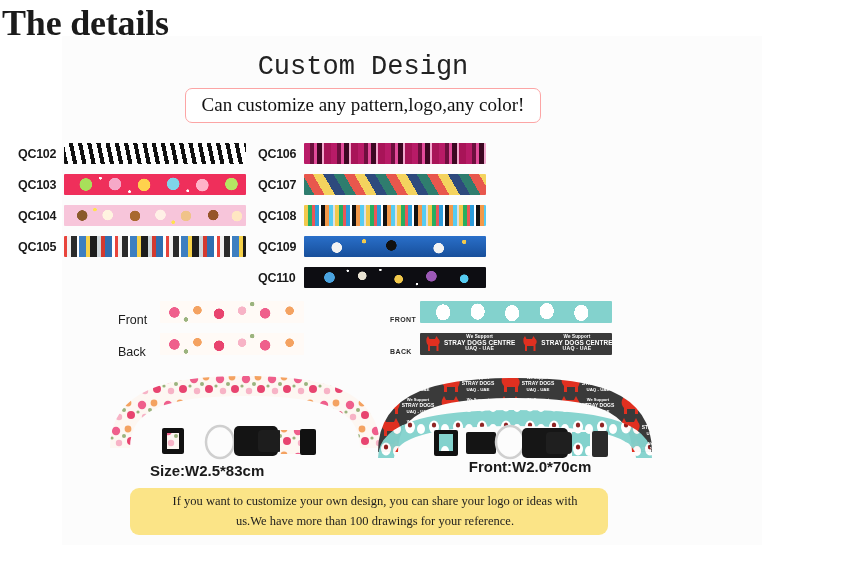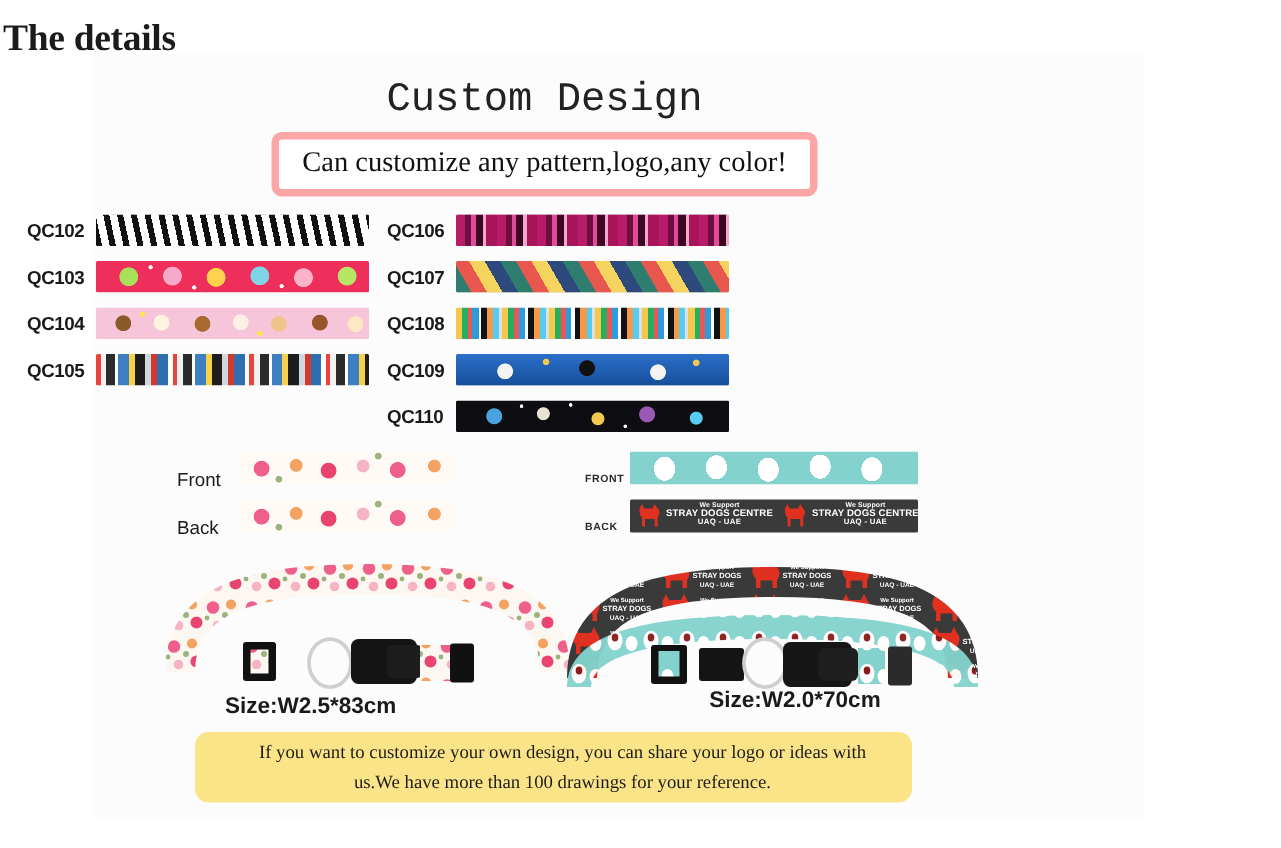--- a/index.html
+++ b/index.html
@@ -10,39 +10,39 @@
   }
   .page{position:absolute;inset:0;}
 
   
   .content-panel{
     position:absolute;left:62px;top:36px;width:700px;height:509px;
     background:#fcfcfc;
   }
 
   .page-title{
-    position:absolute;left:2px;top:12px;
+    position:absolute;left:2px;top:2px;
     font-family:"Liberation Serif", serif;
-    font-weight:bold;font-size:25px;letter-spacing:-0.2px;
+    font-weight:bold;font-size:36px;letter-spacing:-0.2px;
     color:#1b1b1b;white-space:nowrap;
   }
 
   .custom-design-title{
     position:absolute;left:0;top:52px;width:854px;text-align:center;
     font-family:Liberation Mono, monospace;
     font-size:27px;color:#222;font-weight:400;
   }
   .custom-design-title .inner{display:inline-block;transform:translateX(-64px);}
 
   .tagline-wrap{
     position:absolute;left:0;top:88px;width:854px;text-align:center;
   }
   .tagline{
     display:inline-block;transform:translateX(-64px);
-    border:5px solid #fca5a5;border-radius:7px;background:#fff;
+    border:1px solid #fca5a5;border-radius:7px;background:#fff;
     padding:5px 16px 6px;
     font-family:"Liberation Serif", serif;font-size:19px;color:#111;
     white-space:nowrap;
   }
 
   
   .swatch-grid{position:absolute;left:0;top:138px;width:854px;height:152px;}
   .swatch-col{position:absolute;top:0;}
   .col-1{left:18px;}
   .col-2{left:258px;}
@@ -427,19 +427,19 @@
       <rect x="88" y="60" width="30" height="22" rx="2" fill="#141414"></rect>
       <ellipse cx="132" cy="70" rx="14" ry="16" fill="none" stroke="#cfcfcf" stroke-width="2.5"></ellipse>
       <rect x="144" y="56" width="46" height="30" rx="5" fill="#161616"></rect>
       <rect x="168" y="60" width="26" height="22" rx="4" fill="#1f1f1f"></rect>
       <rect x="194" y="60" width="18" height="24" fill="url(#tealPat)"></rect>
       <rect x="214" y="59" width="16" height="26" rx="2" fill="#2b2b2b"></rect>
     </svg>
   </div>
 
   <div class="size-left">Size:W2.5*83cm</div>
-  <div class="size-right">Size:W2.0*70cm</div>
+  <div class="size-right">Front:W2.0*70cm</div>
 
   <div class="note-box">
     <span class="note-text">If you want to customize your own design, you can share your logo or ideas with us.We have more than 100 drawings for your reference.</span>
   </div>
 
 </div>
 
 </body></html>

